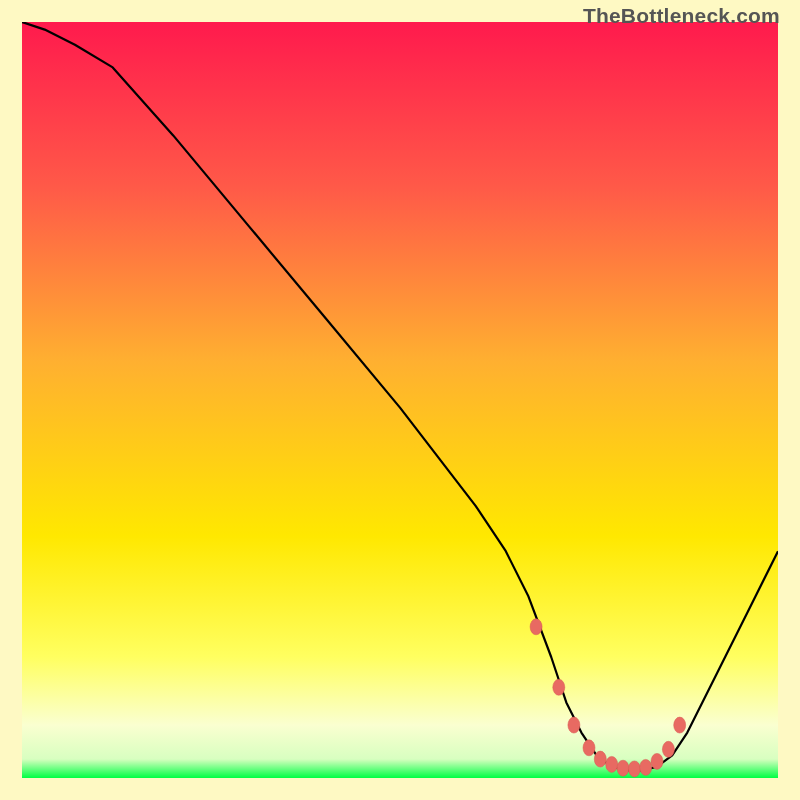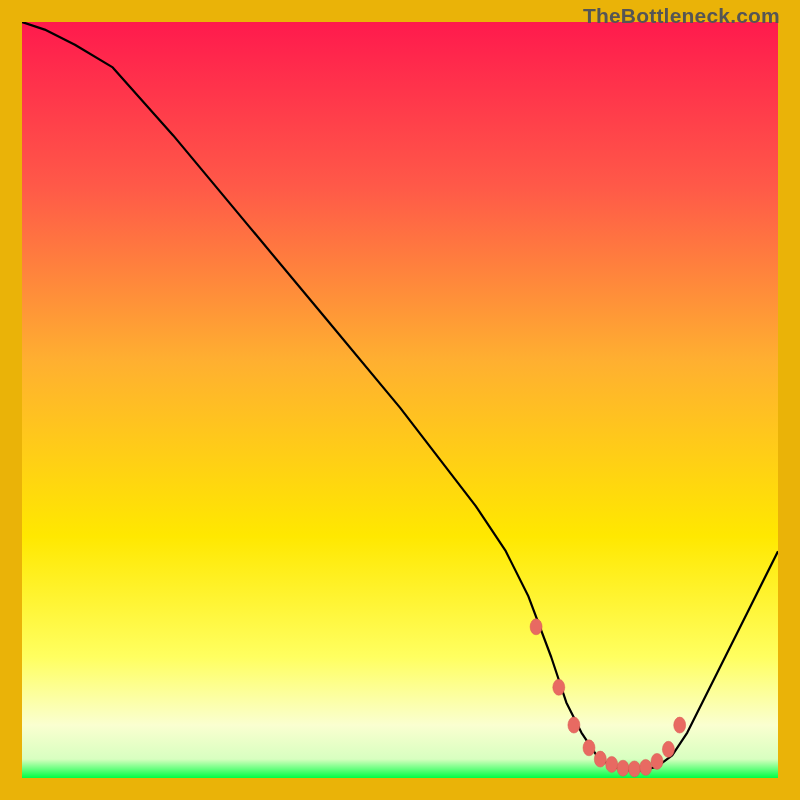--- a/index.html
+++ b/index.html
@@ -8,21 +8,21 @@
     width: 800px;
     height: 800px;
     background: #000;
     overflow: hidden;
     position: relative;
   }
   .chart-container {
     position: relative;
     width: 800px;
     height: 800px;
-    background: #eab308;
+    background: #fef9c3;
   }
   .plot-area {
     position: absolute;
     left: 22px;
     top: 22px;
     width: 756px;
     height: 756px;
   }
   .gradient-bg {
     position: absolute;

